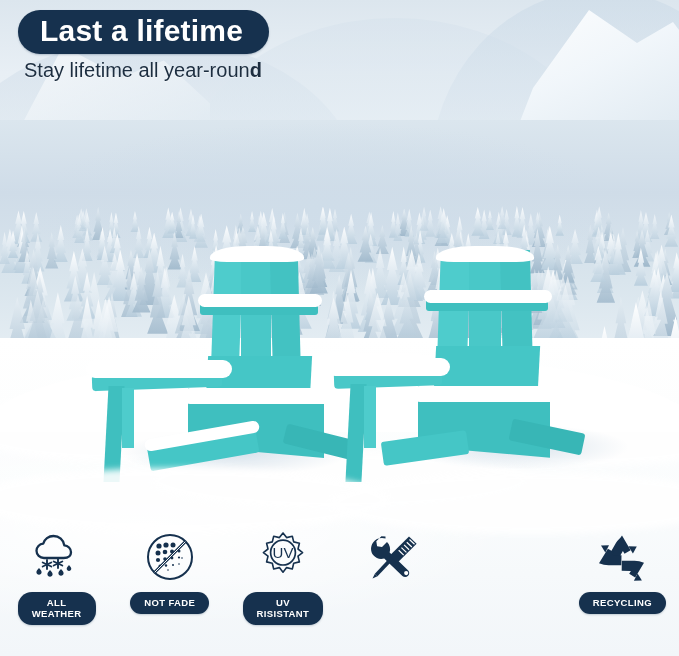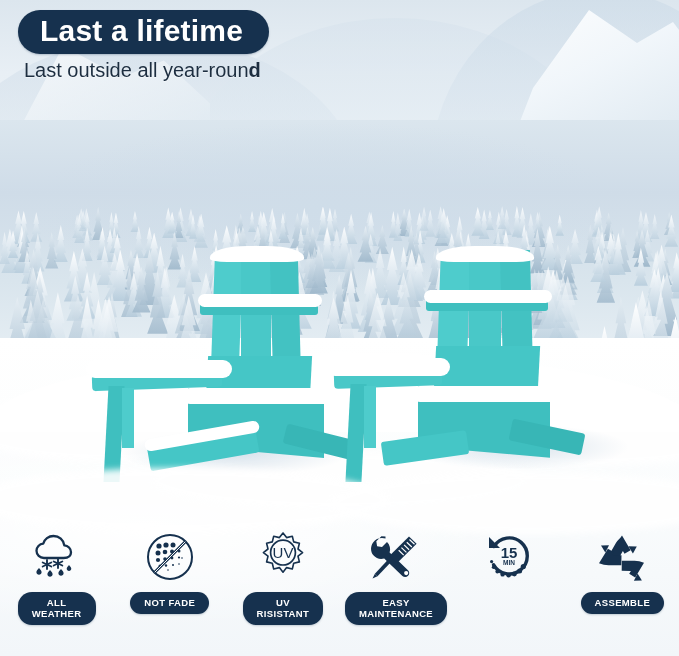--- a/index.html
+++ b/index.html
@@ -533,21 +533,21 @@
       <div class="part" style="left:180px; top:190px; width:74px; height:22px; background:#38b6b6; transform:rotate(12deg); border-radius:3px;"></div>
       <div class="part" style="left:52px; top:200px; width:86px; height:24px; background:#45c6c6; transform:rotate(-8deg); border-radius:3px;"></div>
     </div>
 
     <div class="drift" style="left:-30px; top:468px; width:420px; height:64px;"></div>
     <div class="drift" style="left:330px; top:472px; width:400px; height:62px;"></div>
   </div>
 
   <div class="headline-wrap">
     <div class="headline-pill">Last a lifetime</div>
-    <div class="subhead"><span>Last outside all year-roun</span><span class="tail">d</span></div>
+    <div class="subhead"><span>Stay lifetime all year-roun</span><span class="tail">d</span></div>
   </div>
 
   <div class="iconrow">
 
     <div class="feature">
       <div class="feature-icon">
         <svg width="54" height="50" viewBox="0 0 54 50">
           <path d="M14 26c-4.2 0-7.5-3.2-7.5-7.2 0-3.7 2.9-6.8 6.7-7.1C14.4 7.2 18.6 4 23.5 4c5.6 0 10.2 4.1 10.8 9.4 3.7.2 6.7 3.2 6.7 6.9 0 3.9-3.3 5.7-7.4 5.7z" fill="none" stroke="#16314e" stroke-width="2.3" stroke-linejoin="round"></path>
           <g stroke="#16314e" stroke-width="1.9" stroke-linecap="round">
             <line x1="17" y1="28" x2="17" y2="37"></line>
@@ -625,58 +625,38 @@
               <line x1="37.8" y1="10.2" x2="42.8" y2="15"></line>
               <line x1="35.1" y1="12.9" x2="40.1" y2="17.7"></line>
               <line x1="32.4" y1="15.6" x2="37.4" y2="20.4"></line>
               <line x1="29.7" y1="18.3" x2="34.7" y2="23.1"></line>
             </g>
             <path d="M8.5 44.2l-2.6-2.5 13.2-14.1 2.7 2.6z"></path>
             <path d="M5.9 41.7l-2.4 4.9 5-2.3z"></path>
           </g>
         </svg>
       </div>
-      <div class="feature-pill">EASY
-MAINTENANCE</div>
     </div>
 
     <div class="feature">
-      <div class="feature-icon">
-        <svg width="52" height="52" viewBox="0 0 52 52">
-          <path d="M13 13A18 18 0 1 1 9.5 31" fill="none" stroke="#16314e" stroke-width="3.4" stroke-linecap="round" transform="rotate(-10 26 26)"></path>
-          <path d="M6 6 L6 17 L17 17 Z" fill="#16314e"></path>
-          <g fill="#16314e">
-            <circle cx="8.6" cy="30.6" r="1.6"></circle>
-            <circle cx="10.6" cy="36.2" r="1.8"></circle>
-            <circle cx="14.4" cy="40.6" r="2"></circle>
-            <circle cx="19.6" cy="43.4" r="2.2"></circle>
-            <circle cx="25.6" cy="44.2" r="2.3"></circle>
-            <circle cx="31.4" cy="43" r="2.4"></circle>
-            <circle cx="36.6" cy="40" r="2.5"></circle>
-            <circle cx="40.3" cy="35.5" r="2.6"></circle>
-          </g>
-          <text x="26" y="27" text-anchor="middle" font-family="Liberation Sans, sans-serif" font-size="15" font-weight="bold" fill="#16314e">15</text>
-          <text x="26" y="34" text-anchor="middle" font-family="Liberation Sans, sans-serif" font-size="6.5" font-weight="bold" fill="#16314e">MIN</text>
-        </svg>
-      </div>
     </div>
 
     <div class="feature">
       <div class="feature-icon">
         <svg width="54" height="50" viewBox="0 0 54 50">
           <g fill="#16314e">
 
             <path d="M27 3.5l8.6 14.8-6.1 3.5-1.6-2.8-4.6 8-8.7-5 6.3-11c1.6-2.8 4.5-4.6 6.1-7.5z"></path>
             <path d="M33.4 14.2l8.4.2-3.9 7z"></path>
 
             <path d="M49 30.8l-8.8 14.6-6-3.6 1.7-2.8-9.2-.2.1-10h12.7c3.2 0 6.4.8 9.5 2z"></path>
             <path d="M42.6 41.4l4.3 7.2-8 .2z"></path>
 
             <path d="M4 31.3l8.9-14.6 6.1 3.5-1.7 2.8 9.2.3-.2 10H13.6c-3.2 0-6.4-.8-9.6-2z"></path>
             <path d="M10.3 20.6L6 13.5l8-.2z"></path>
           </g>
         </svg>
       </div>
-      <div class="feature-pill">ASSEMBLE</div>
+      <div class="feature-pill">RECYCLING</div>
     </div>
 
   </div>
 </div>
 
 </body></html>

